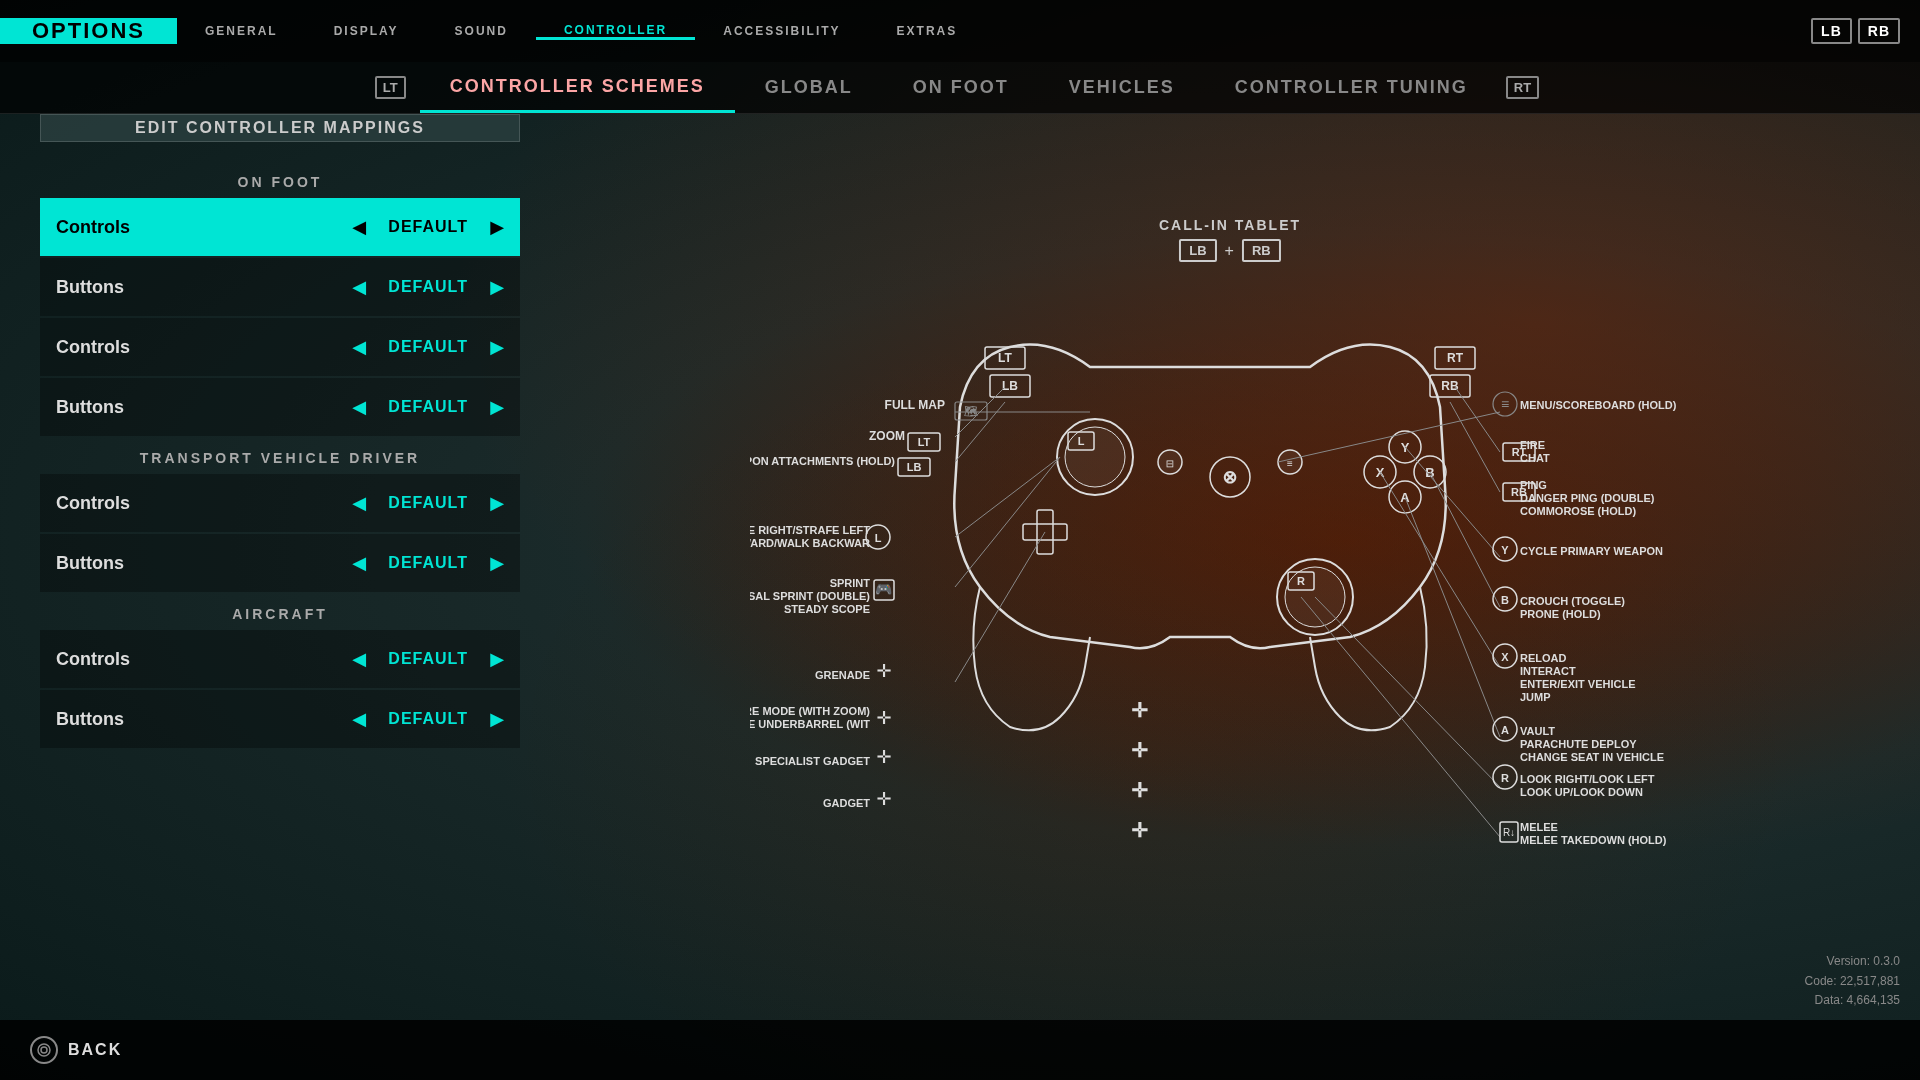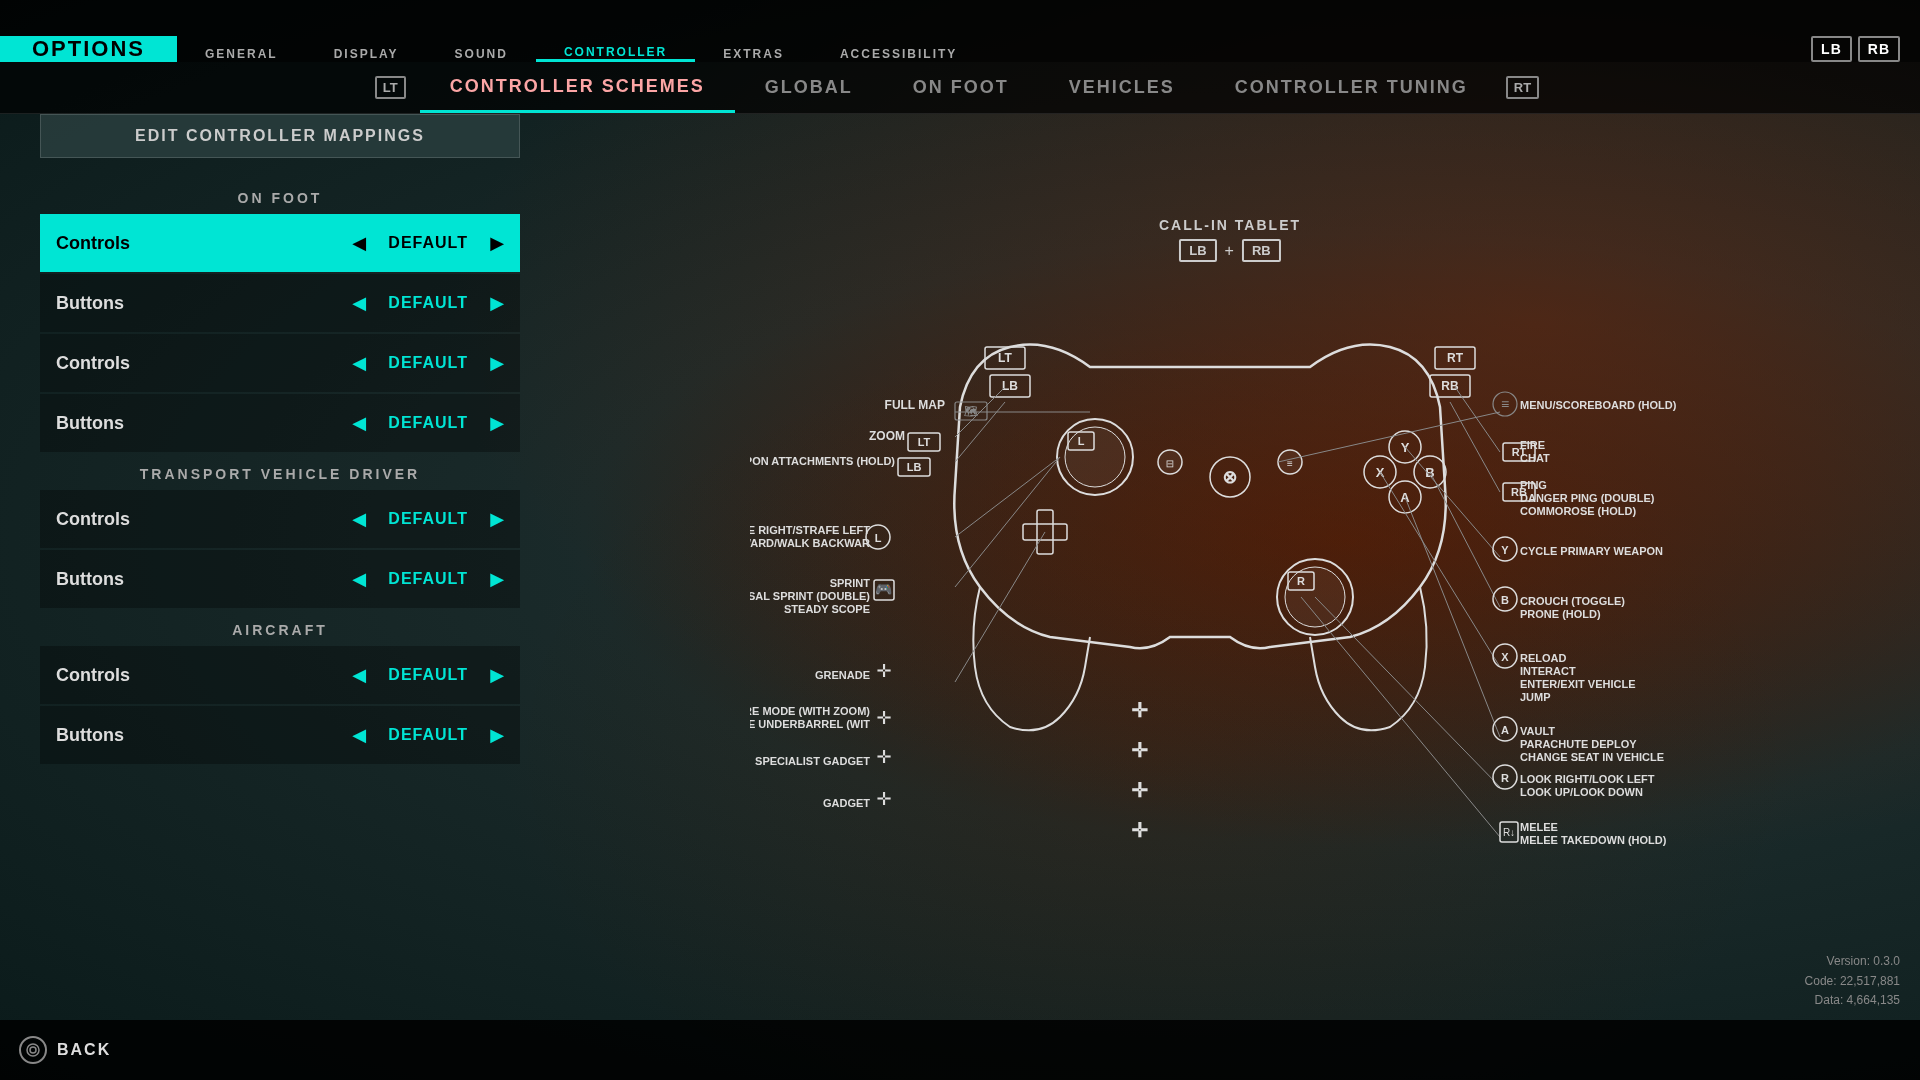--- a/index.html
+++ b/index.html
@@ -28,21 +28,21 @@
         radial-gradient(ellipse at 60% 70%, rgba(80,30,5,0.3) 0%, transparent 40%);
     }
 
     
     .top-nav {
       position: absolute;
       top: 0; left: 0; right: 0;
       height: 62px;
       background: rgba(0,0,0,0.85);
       display: flex;
-      align-items: flex-end;
+      align-items: center;
       z-index: 10;
     }
     .nav-options {
       background: #00e5d4;
       color: #000;
       font-weight: 900;
       font-size: 22px;
       letter-spacing: 2px;
       padding: 0 32px;
       display: flex;
@@ -141,21 +141,21 @@
       bottom: 60px;
       z-index: 5;
     }
     .edit-mappings-btn {
       background: rgba(40,60,60,0.9);
       border: 1px solid rgba(255,255,255,0.15);
       color: #ccc;
       font-size: 16px;
       font-weight: 700;
       letter-spacing: 2px;
-      padding: 12px 20px;
+      padding: 4px 20px;
       text-align: center;
       cursor: pointer;
       width: 100%;
       margin-bottom: 20px;
       text-transform: uppercase;
     }
 
     .section-label {
       font-size: 14px;
       letter-spacing: 3px;
@@ -220,21 +220,21 @@
     }
 
     
     .bottom-bar {
       position: absolute;
       bottom: 0; left: 0; right: 0;
       height: 60px;
       background: rgba(0,0,0,0.85);
       display: flex;
       align-items: center;
-      padding: 0 19px;
+      padding: 0 30px;
       z-index: 10;
     }
     .back-btn {
       display: flex;
       align-items: center;
       gap: 10px;
       font-size: 16px;
       font-weight: 700;
       color: #ddd;
       letter-spacing: 2px;
@@ -275,22 +275,22 @@
 
 <div class="bg"></div>
 
 <nav class="top-nav">
   <div class="nav-options">OPTIONS</div>
   <div class="nav-items">
     <div class="nav-item">GENERAL</div>
     <div class="nav-item">DISPLAY</div>
     <div class="nav-item">SOUND</div>
     <div class="nav-item active">CONTROLLER</div>
+    <div class="nav-item">ACCESSIBILITY</div>
     <div class="nav-item">EXTRAS</div>
-    <div class="nav-item">ACCESSIBILITY</div>
   </div>
   <div class="nav-lb-rb">
     <span class="btn-badge">LB</span>
     <span class="btn-badge">RB</span>
   </div>
 </nav>
 
 <nav class="sub-nav">
   <div class="sub-nav-btn">
     <span class="badge">LT</span>

